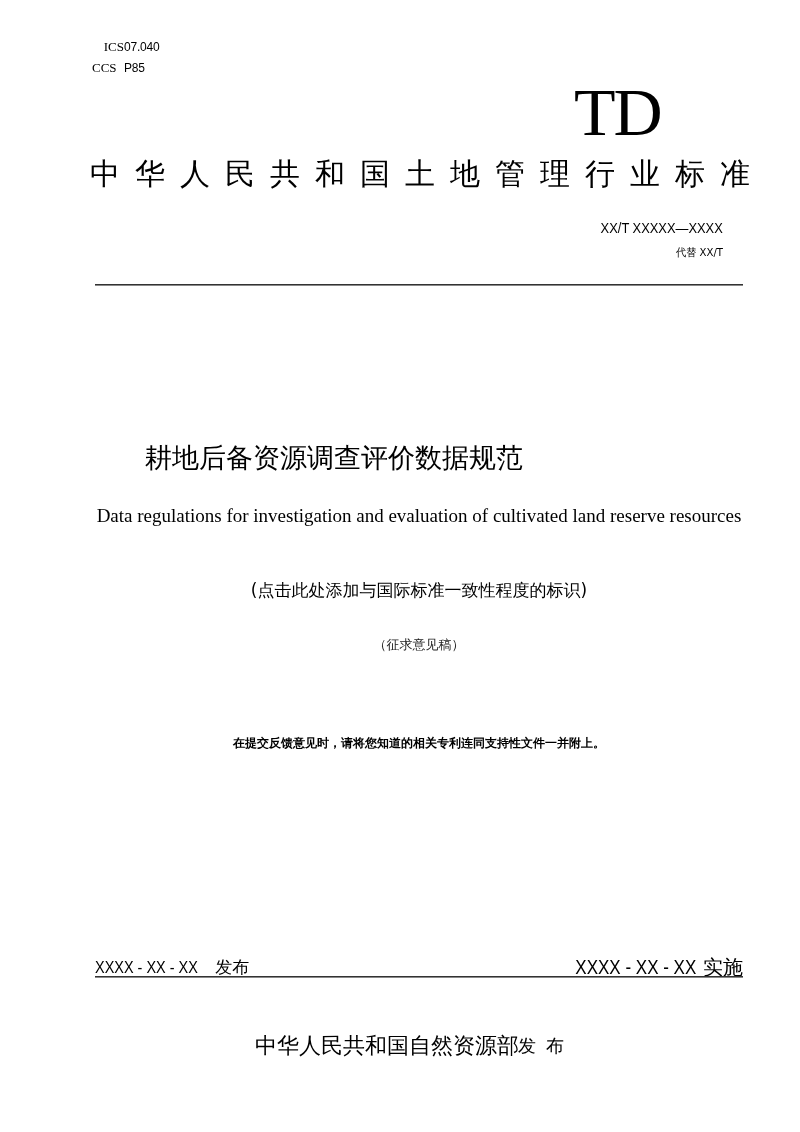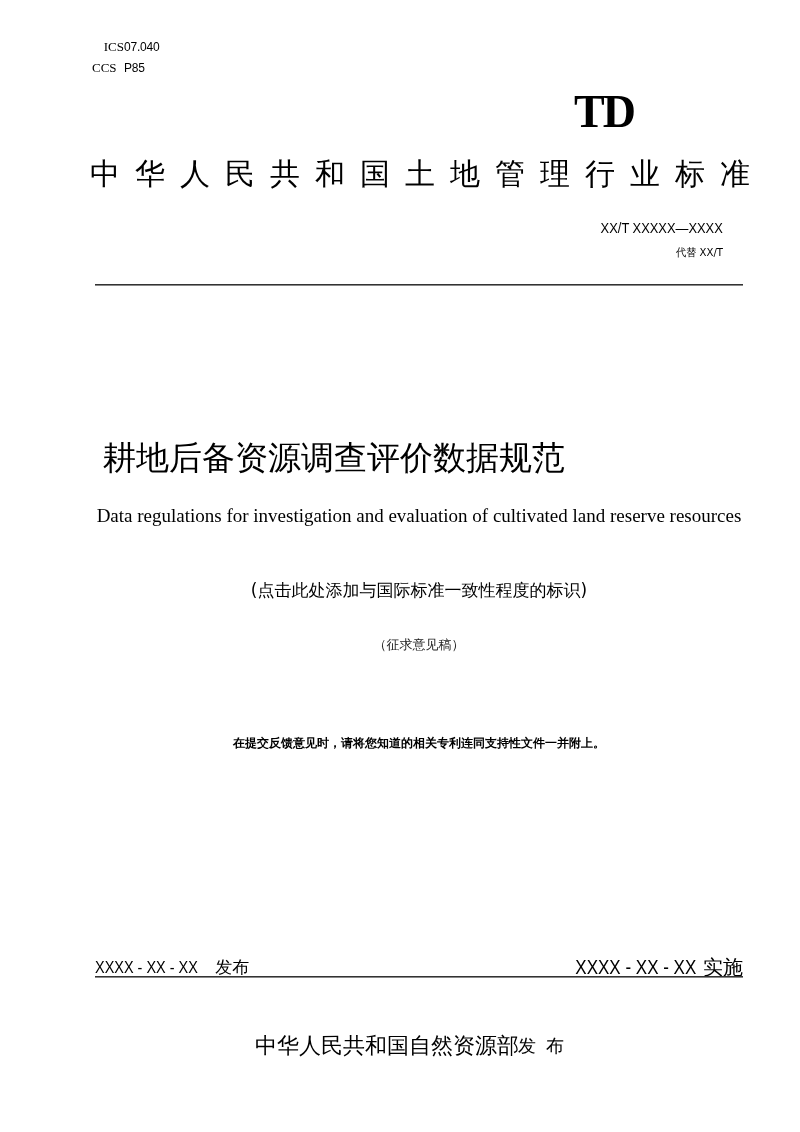--- a/index.html
+++ b/index.html
@@ -33,22 +33,22 @@
       font-size: 12px;
       letter-spacing: -0.2px;
     }
     #ics { top: 40px; text-align: right; }
     #ccs { top: 61px; }
 
     #td-logo {
       left: 574px;
       top: 80px;
       font-family: "Liberation Serif", serif;
-      font-weight: bold;
-      font-size: 46px;
+      font-weight: normal;
+      font-size: 68px;
       line-height: 64px;
       letter-spacing: -2px;
     }
 
     #standard-org {
       left: 90px;
       top: 156px;
       width: 660px;
       font-size: 30px;
       line-height: 36px;
@@ -83,21 +83,21 @@
       border-bottom: 1px solid #888;
     }
     #top-rule { top: 284px; }
     #bottom-rule { top: 976px; }
 
     #title-cn {
       left: 0;
       width: 668px;
       top: 438px;
       text-align: center;
-      font-size: 33px;
+      font-size: 27px;
       line-height: 40px;
     }
     #title-en {
       left: 0;
       width: 838px;
       top: 505px;
       text-align: center;
       font-family: "Liberation Serif", serif;
       font-size: 19px;
       line-height: 22px;

